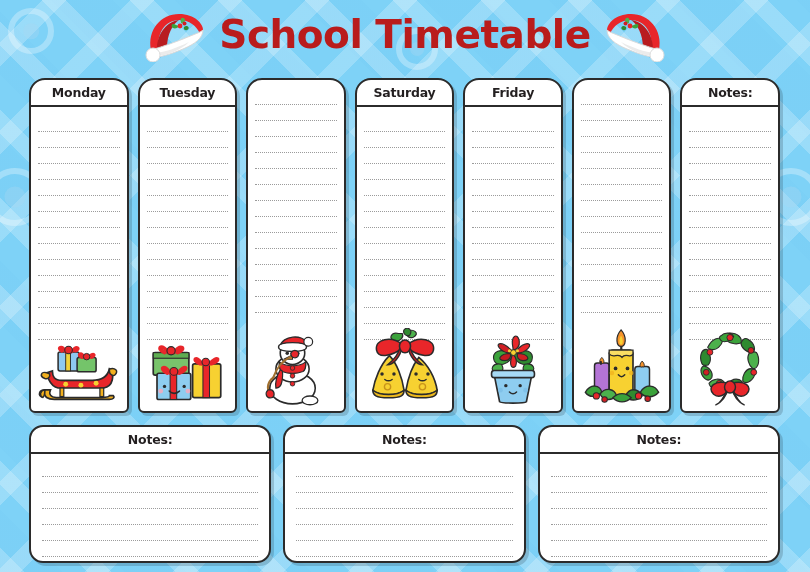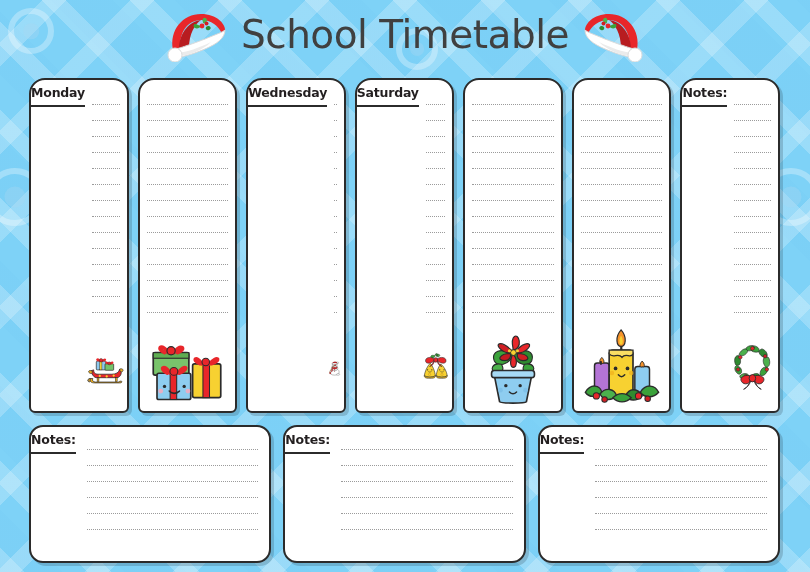--- a/index.html
+++ b/index.html
@@ -59,22 +59,22 @@
     width: 810px; height: 72px;
     z-index: 5;
     display: flex;
     align-items: center;
     justify-content: center;
     gap: 14px;
   }
   #page-title {
     font-family: "DejaVu Sans", sans-serif;
     font-size: 39px;
-    font-weight: normal;
-    color: #404040;
+    font-weight: bold;
+    color: #b91c1c;
     letter-spacing: -0.5px;
     white-space: nowrap;
     line-height: 1;
     padding-bottom: 4px;
   }
   .hat { width: 62px; height: 52px; flex: 0 0 auto; }
   .hat.right { transform: scaleX(-1); }
 
   
   #week {
@@ -84,21 +84,21 @@
     display: flex;
     gap: 9px;
     z-index: 4;
   }
 
   .card {
     background: #ffffff;
     border: 2px solid #2b2b2b;
     position: relative;
     display: flex;
-    flex-direction: row;
+    flex-direction: column;
     box-shadow: 3px 3px 0 rgba(40,60,75,0.22);
   }
 
   .day-card {
     flex: 1 1 0;
     border-radius: 16px 16px 6px 6px;
   }
 
   .card-head {
     height: 27px;
@@ -247,20 +247,23 @@
           <path d="M12 62 C6 62 4 68 10 70" fill="none" stroke="#2b2b2b" stroke-width="1.7"></path>
           <path d="M12 62 C7 63 6 68 10 70 C12 68 12 64 12 62Z" fill="#f2b01e" stroke="#2b2b2b" stroke-width="1.4"></path>
           <rect x="28" y="60" width="4" height="9" fill="#f2b01e" stroke="#2b2b2b" stroke-width="1.3"></rect>
           <rect x="70" y="60" width="4" height="9" fill="#f2b01e" stroke="#2b2b2b" stroke-width="1.3"></rect>
         </svg>
       </div>
     </div>
   </div>
 
   <div class="card day-card">
+    <div class="card-head">
+      <span class="card-head-label">Tuesday</span>
+    </div>
     <div class="card-body">
       <div class="lines">
           <div class="rule"></div>
           <div class="rule"></div>
           <div class="rule"></div>
           <div class="rule"></div>
           <div class="rule"></div>
           <div class="rule"></div>
           <div class="rule"></div>
           <div class="rule"></div>
@@ -289,23 +292,20 @@
           <circle cx="45" cy="58" r="1.8" fill="#2b2b2b"></circle>
           <path d="M29 63 Q34 68 40 63" fill="none" stroke="#2b2b2b" stroke-width="1.6" stroke-linecap="round"></path>
           <circle cx="20" cy="63" r="2.6" fill="#f7a9bd" opacity="0.85"></circle>
           <circle cx="49" cy="63" r="2.6" fill="#f7a9bd" opacity="0.85"></circle>
         </svg>
       </div>
     </div>
   </div>
 
   <div class="card day-card">
-    <div class="card-head">
-      <span class="card-head-label">Wednesday</span>
-    </div>
     <div class="card-body">
       <div class="lines">
           <div class="rule"></div>
           <div class="rule"></div>
           <div class="rule"></div>
           <div class="rule"></div>
           <div class="rule"></div>
           <div class="rule"></div>
           <div class="rule"></div>
           <div class="rule"></div>
@@ -384,20 +384,23 @@
           <path d="M54 18 C66 8 84 12 82 24 C80 34 64 30 54 22 Z" fill="#e8262a" stroke="#2b2b2b" stroke-width="1.7"></path>
           <path d="M48 20 C46 32 38 40 32 40 C40 34 44 28 46 20 Z" fill="#d01f23" stroke="#2b2b2b" stroke-width="1.5"></path>
           <path d="M54 20 C56 32 64 40 70 40 C62 34 58 28 56 20 Z" fill="#d01f23" stroke="#2b2b2b" stroke-width="1.5"></path>
           <ellipse cx="51" cy="20" rx="6" ry="7" fill="#e8262a" stroke="#2b2b2b" stroke-width="1.7"></ellipse>
         </svg>
       </div>
     </div>
   </div>
 
   <div class="card day-card">
+    <div class="card-head">
+      <span class="card-head-label">Friday</span>
+    </div>
     <div class="card-body">
       <div class="lines">
           <div class="rule"></div>
           <div class="rule"></div>
           <div class="rule"></div>
           <div class="rule"></div>
           <div class="rule"></div>
           <div class="rule"></div>
           <div class="rule"></div>
           <div class="rule"></div>

